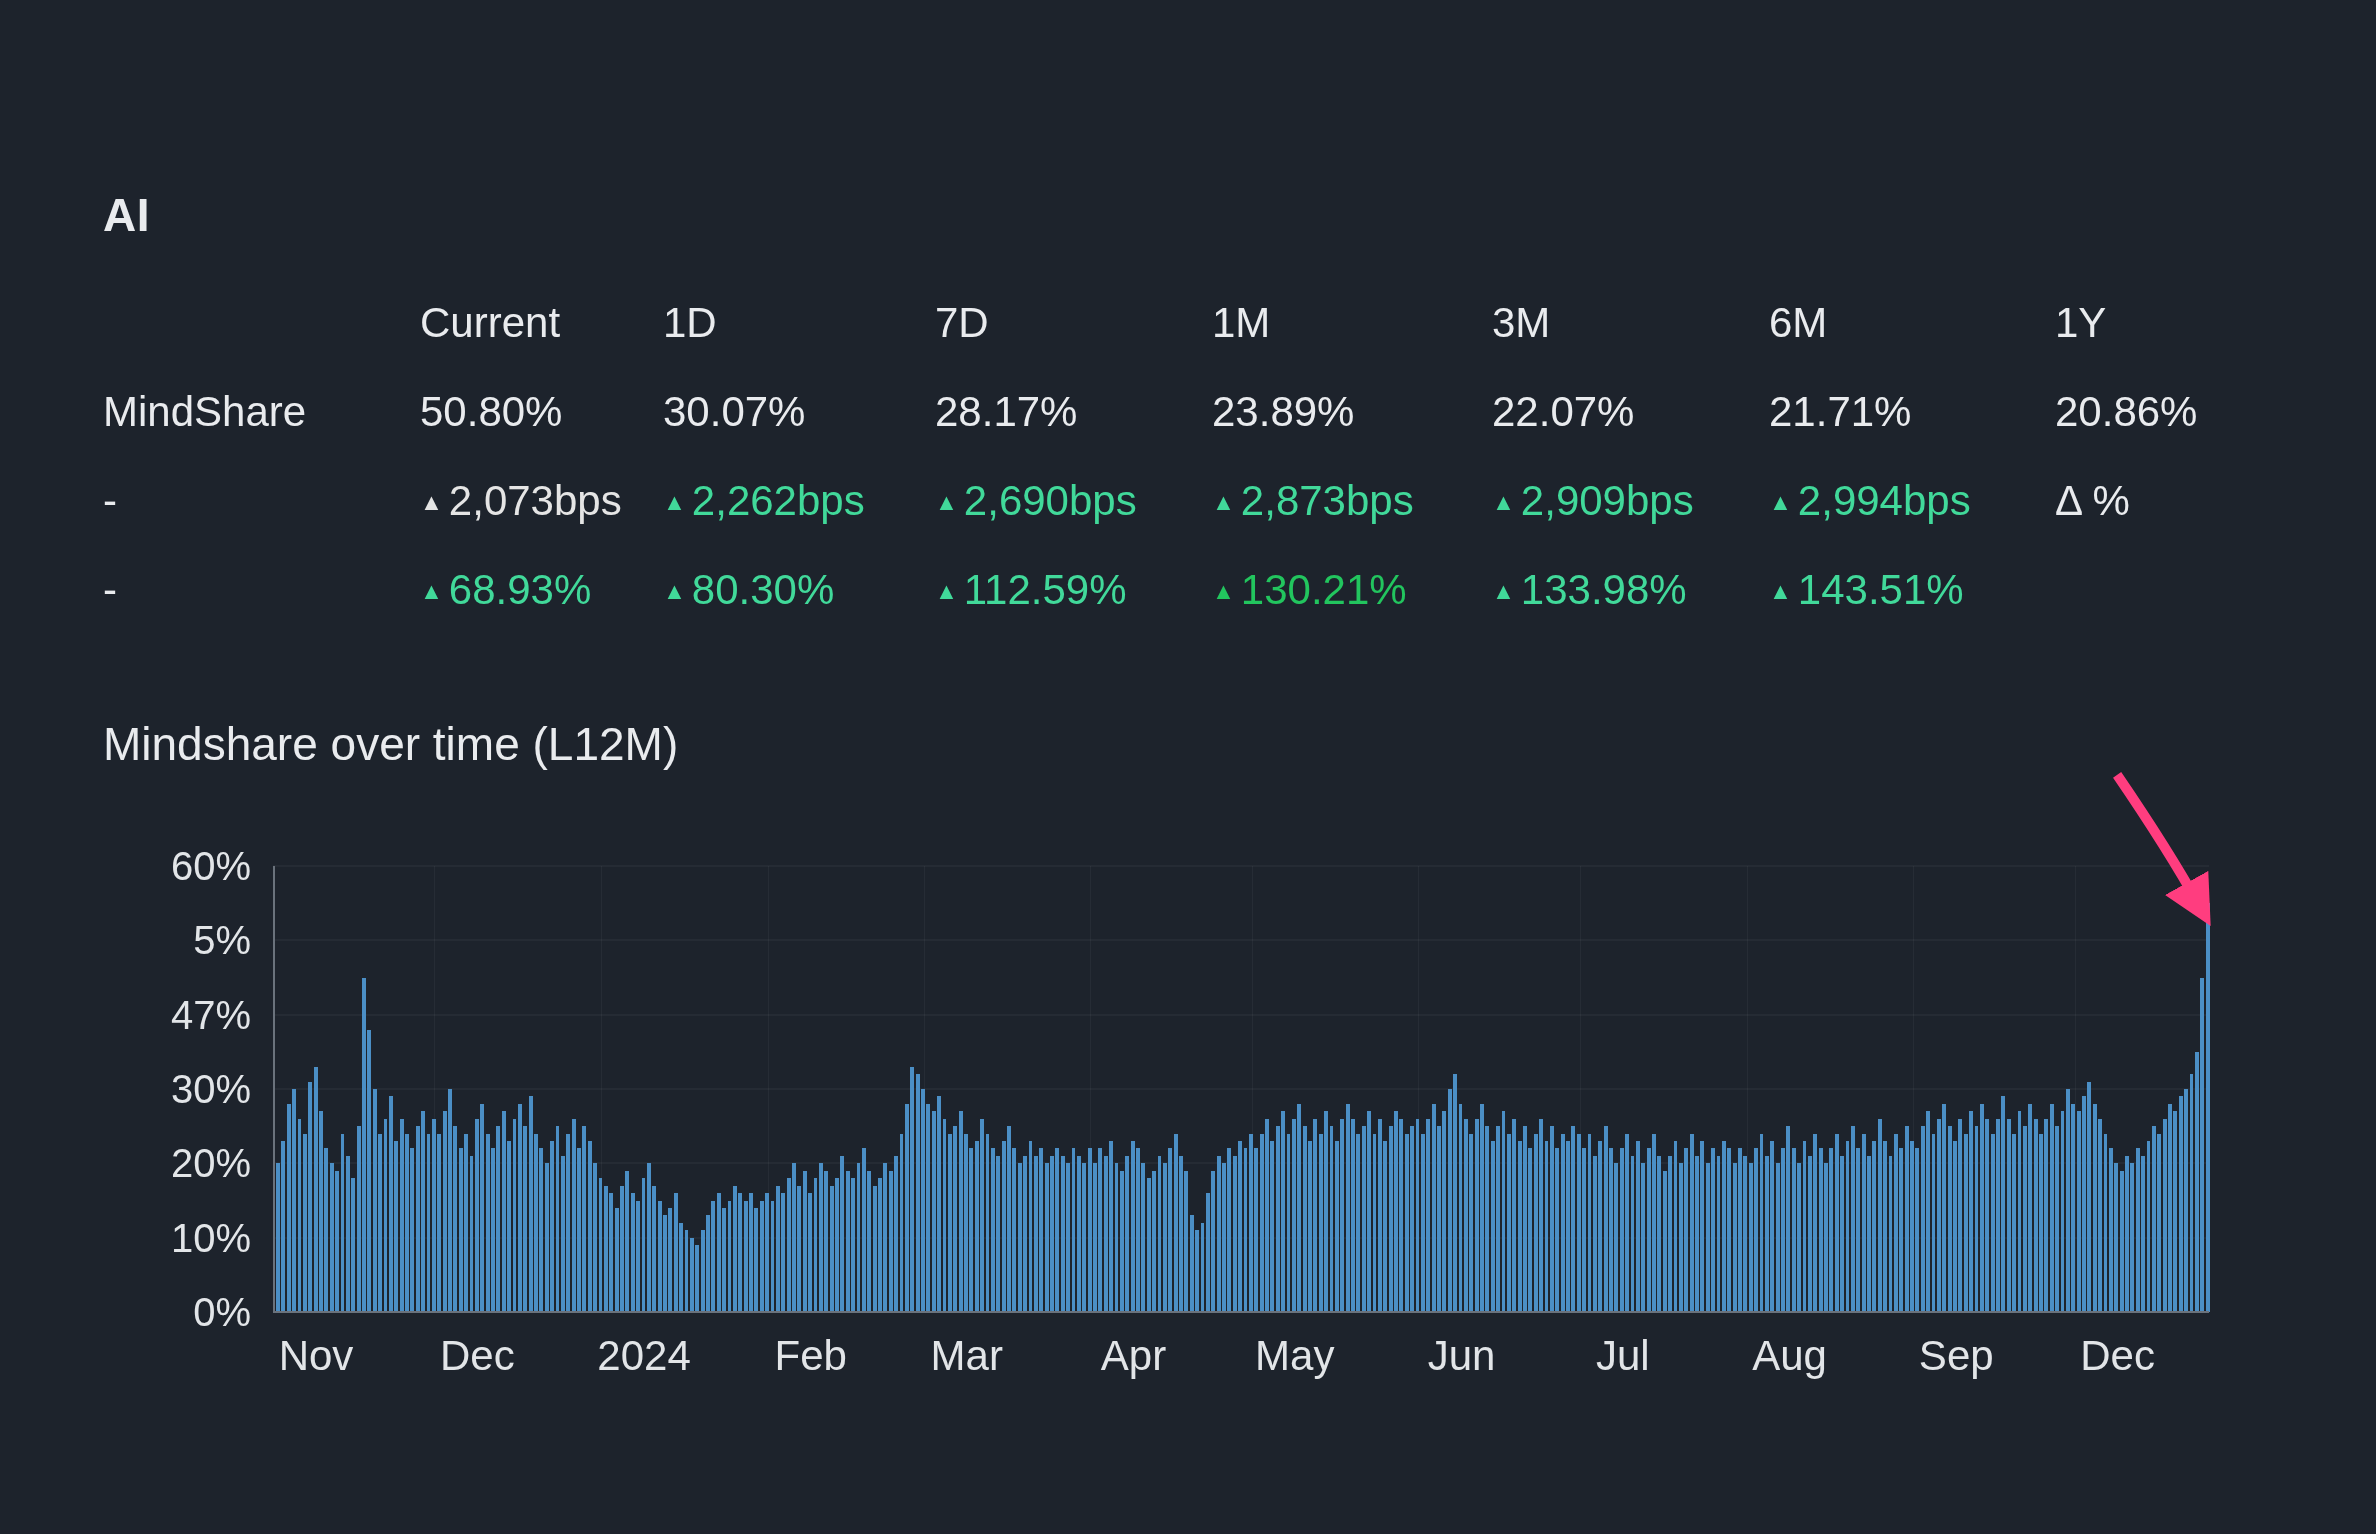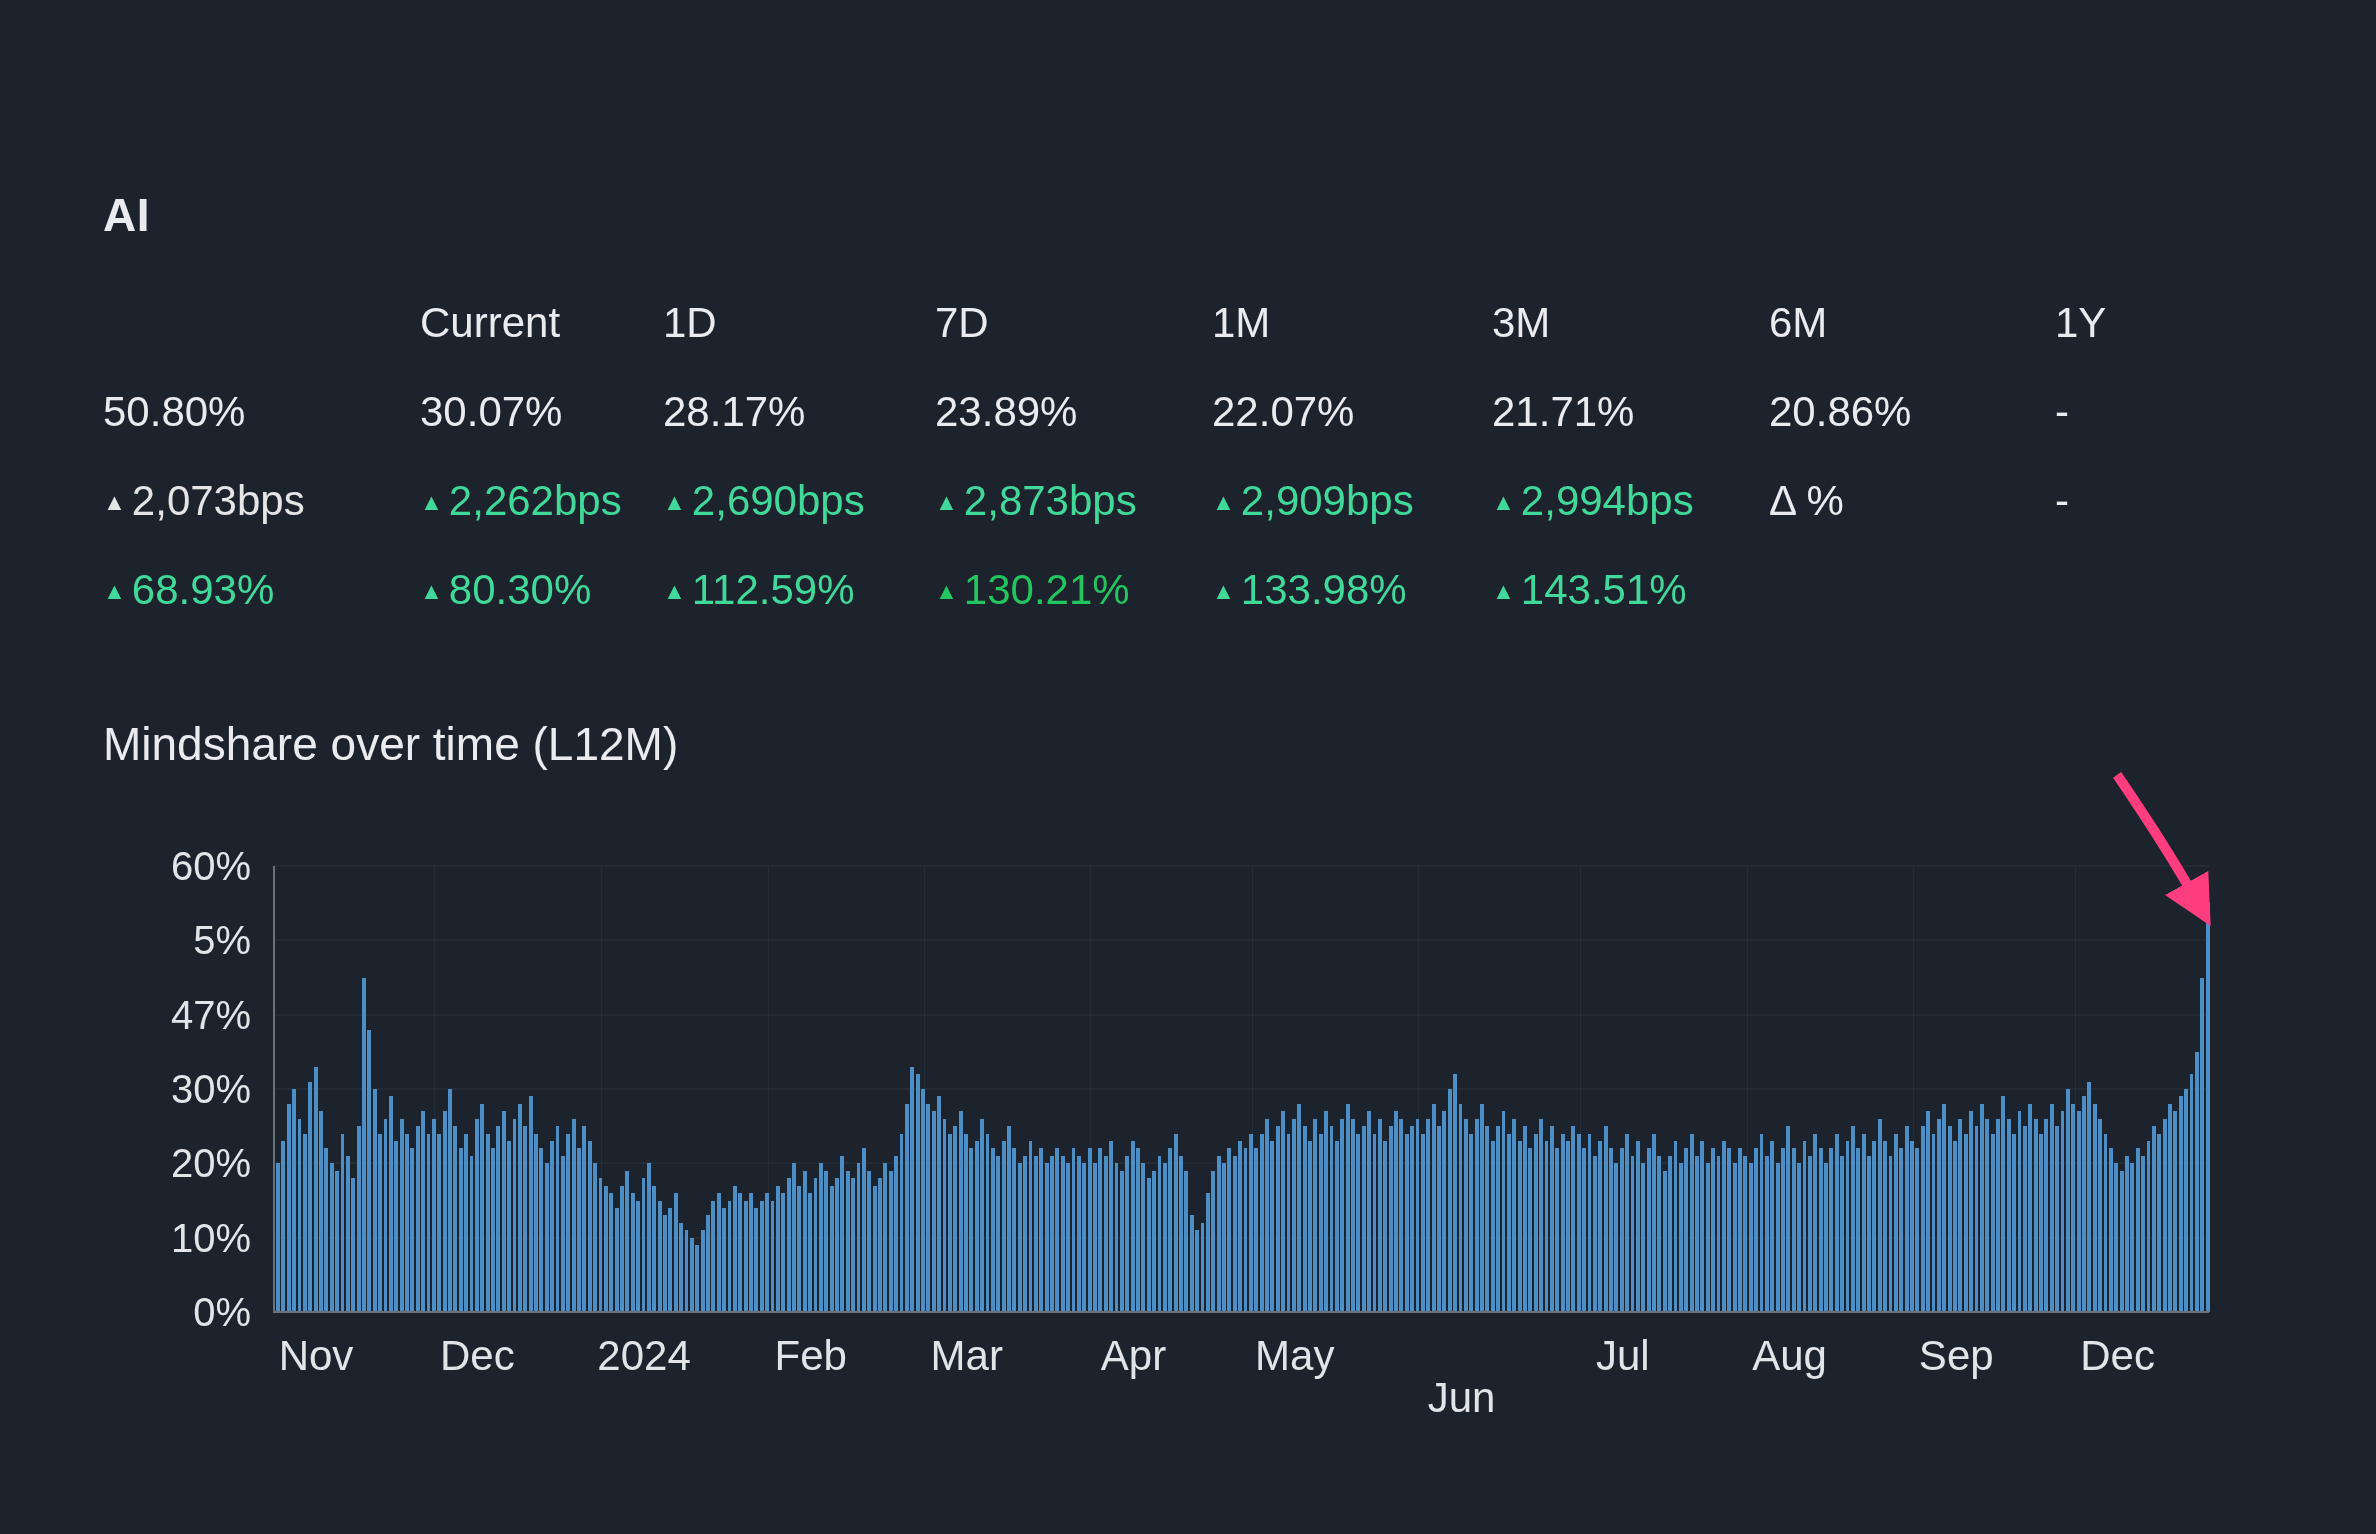--- a/index.html
+++ b/index.html
@@ -99,20 +99,21 @@
 
     <div class="cell"></div>
     <div class="cell">Current</div>
     <div class="cell">1D</div>
     <div class="cell">7D</div>
     <div class="cell">1M</div>
     <div class="cell">3M</div>
     <div class="cell">6M</div>
     <div class="cell">1Y</div>
 
+    <div class="cell row-label">MindShare</div>
     <div class="cell">50.80%</div>
     <div class="cell">30.07%</div>
     <div class="cell">28.17%</div>
     <div class="cell">23.89%</div>
     <div class="cell">22.07%</div>
     <div class="cell">21.71%</div>
     <div class="cell">20.86%</div>
 
     <div class="cell">-</div>
     <div class="cell green" style="color: #e5e5e5;"><span class="tri">▲</span><span>2,073bps</span></div>
@@ -528,21 +529,21 @@
         <div class="xtick" style="left: 19.1667%;">2024</div>
         <div class="vgrid" style="left: 25.5556%;"></div>
         <div class="xtick" style="left: 27.7778%;">Feb</div>
         <div class="vgrid" style="left: 33.6111%;"></div>
         <div class="xtick" style="left: 35.8333%;">Mar</div>
         <div class="vgrid" style="left: 42.2222%;"></div>
         <div class="xtick" style="left: 44.4444%;">Apr</div>
         <div class="vgrid" style="left: 50.5556%;"></div>
         <div class="xtick" style="left: 52.7778%;">May</div>
         <div class="vgrid" style="left: 59.1667%;"></div>
-        <div class="xtick" style="left: 61.3889%; margin-top: 42px;">Jun</div>
+        <div class="xtick" style="left: 61.3889%;">Jun</div>
         <div class="vgrid" style="left: 67.5%;"></div>
         <div class="xtick" style="left: 69.7222%;">Jul</div>
         <div class="vgrid" style="left: 76.1111%;"></div>
         <div class="xtick" style="left: 78.3333%;">Aug</div>
         <div class="vgrid" style="left: 84.7222%;"></div>
         <div class="xtick" style="left: 86.9444%; text-align: right;">Sep</div>
         <div class="vgrid" style="left: 93.0556%;"></div>
         <div class="xtick" style="left: 95.2778%;">Dec</div>
       </div>
   </div>

